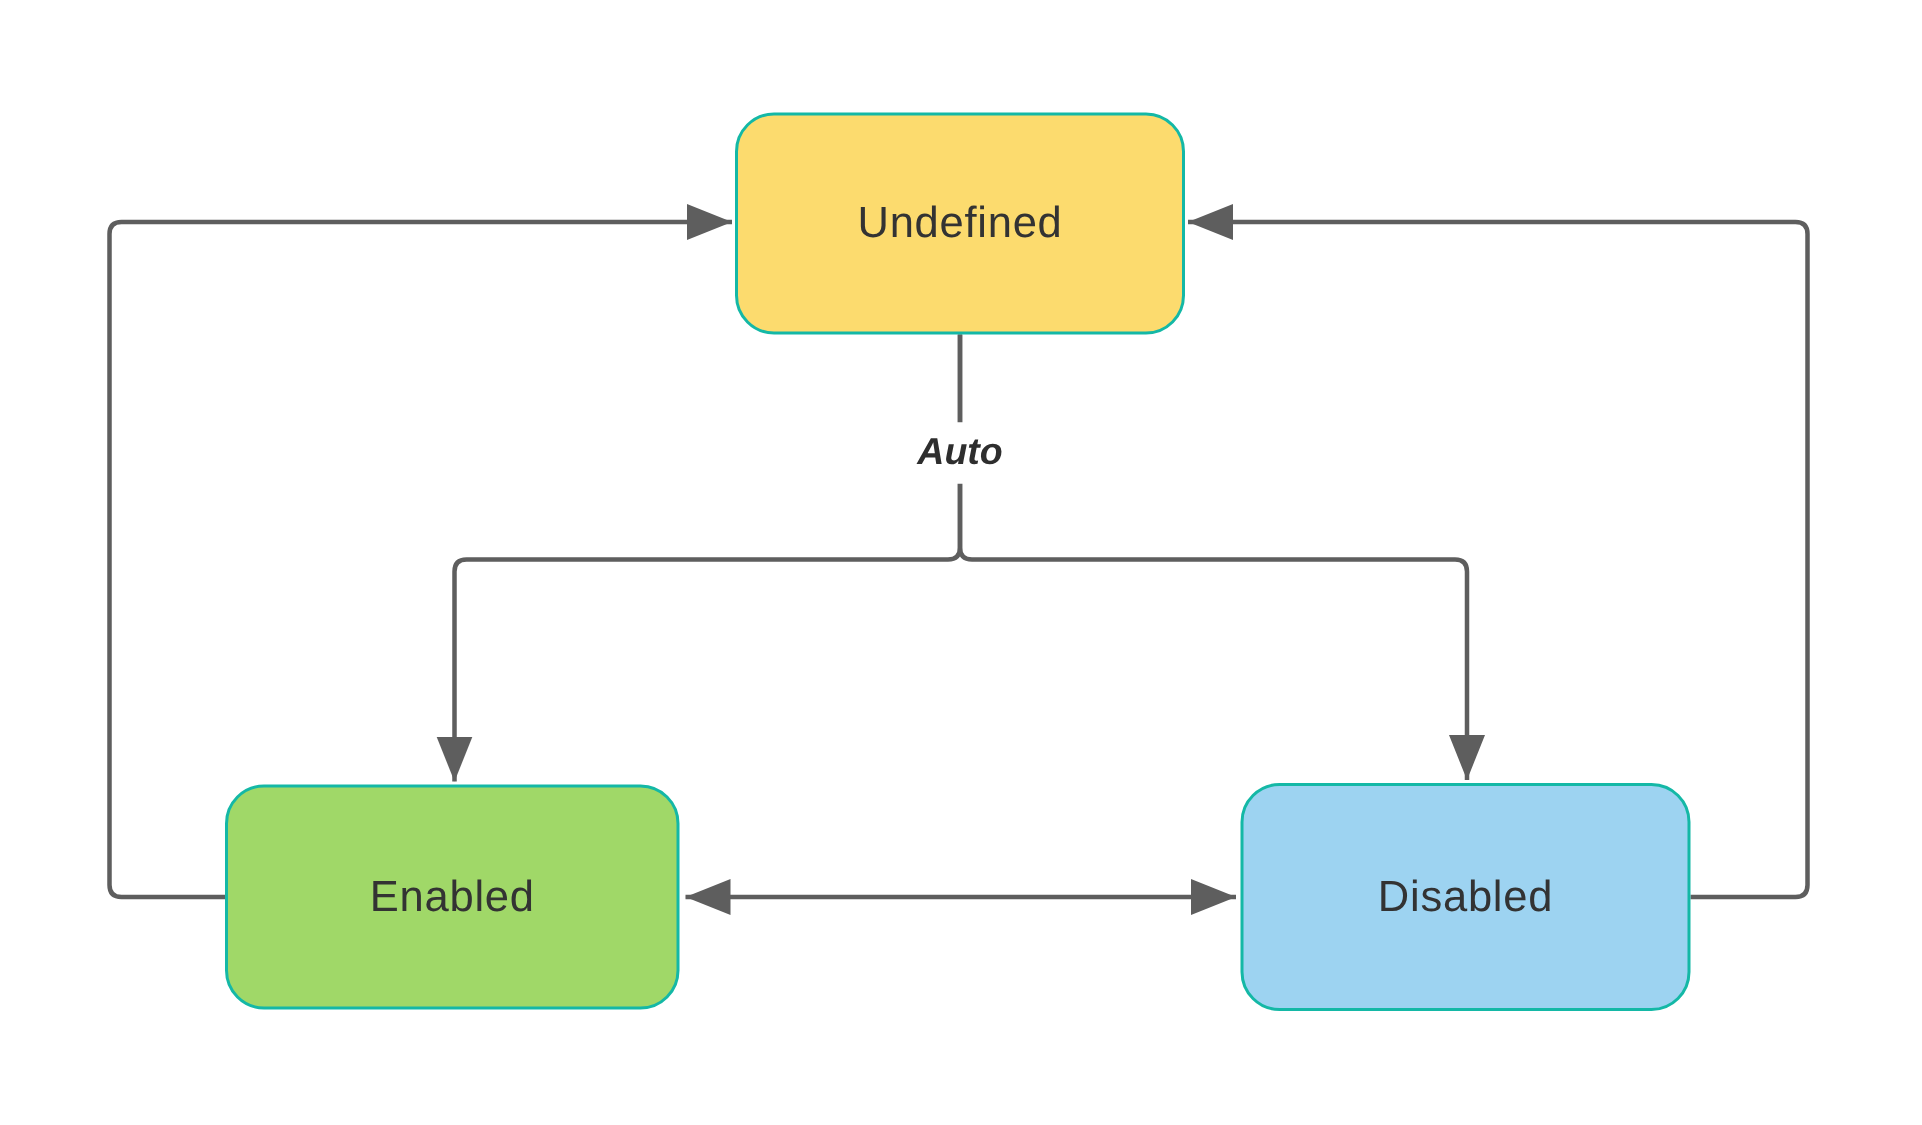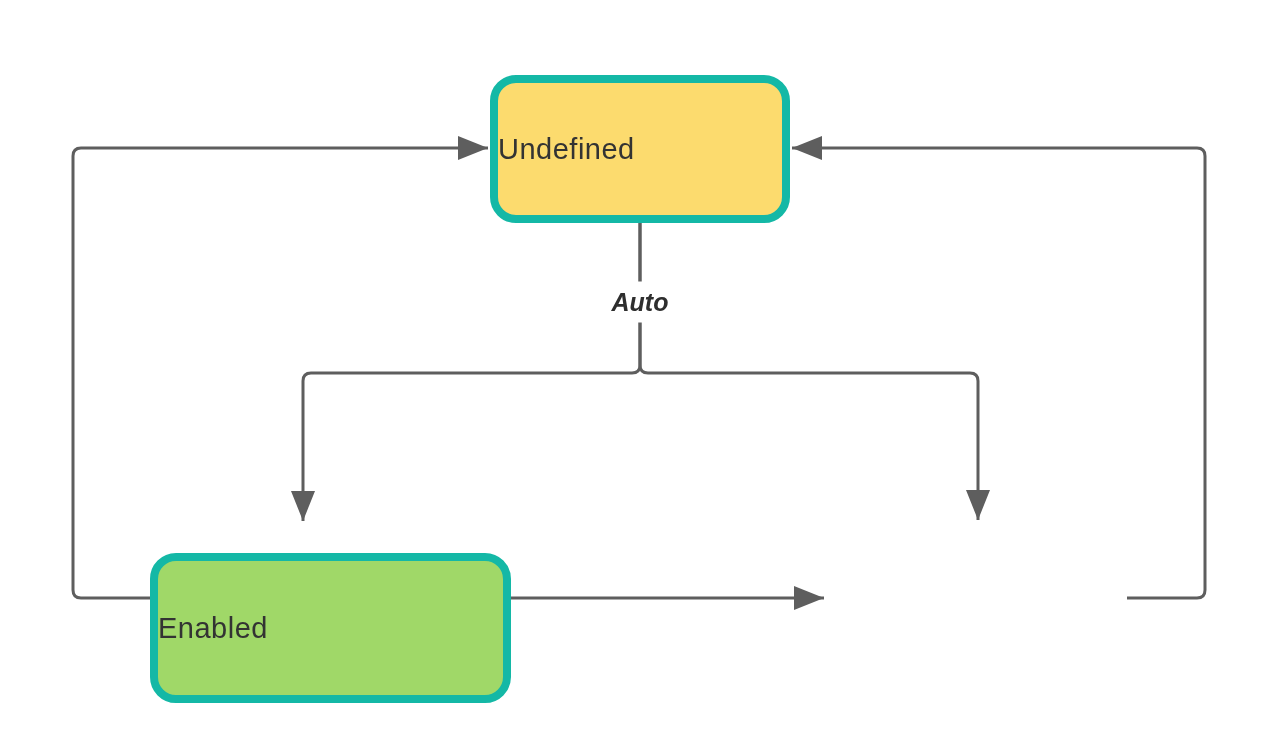--- a/index.html
+++ b/index.html
@@ -18,31 +18,31 @@
   .connectors {
     position: absolute;
     left: 0;
     top: 0;
     width: 1281px;
     height: 750px;
   }
   .node {
     position: absolute;
     box-sizing: border-box;
-    border: 8px solid #14b8a6;
+    border: 2px solid #14b8a6;
     border-radius: 26px;
     display: flex;
     align-items: center;
-    justify-content: flex-start;
+    justify-content: center;
     font-size: 29px;
     color: #333333;
     letter-spacing: 0.5px;
   }
   .node-undefined { left: 490px; top: 75px;  width: 300px; height: 148px; }
-  .node-enabled   { left: 150px; top: 553px; width: 361px; height: 150px; }
+  .node-enabled   { left: 150px; top: 523px; width: 303px; height: 150px; }
   .node-disabled  { left: 827px; top: 522px; width: 300px; height: 152px; }
   .edge-label {
     position: absolute;
     left: 640px;
     top: 302px;
     transform: translate(-50%, -50%);
     background: #ffffff;
     padding: 6px 12px;
     font-size: 25px;
     font-weight: bold;
@@ -75,16 +75,19 @@
   </svg>
 
   <div class="node node-undefined" style="background-color: rgb(252, 219, 110);">
     <span>Undefined</span>
   </div>
 
   <div class="node node-enabled" style="background-color: rgb(160, 216, 104);">
     <span>Enabled</span>
   </div>
 
+  <div class="node node-disabled" style="background-color: rgb(157, 211, 241);">
+    <span>Disabled</span>
+  </div>
 
   <div class="edge-label">Auto</div>
 
 </div>
 
 </body></html>

